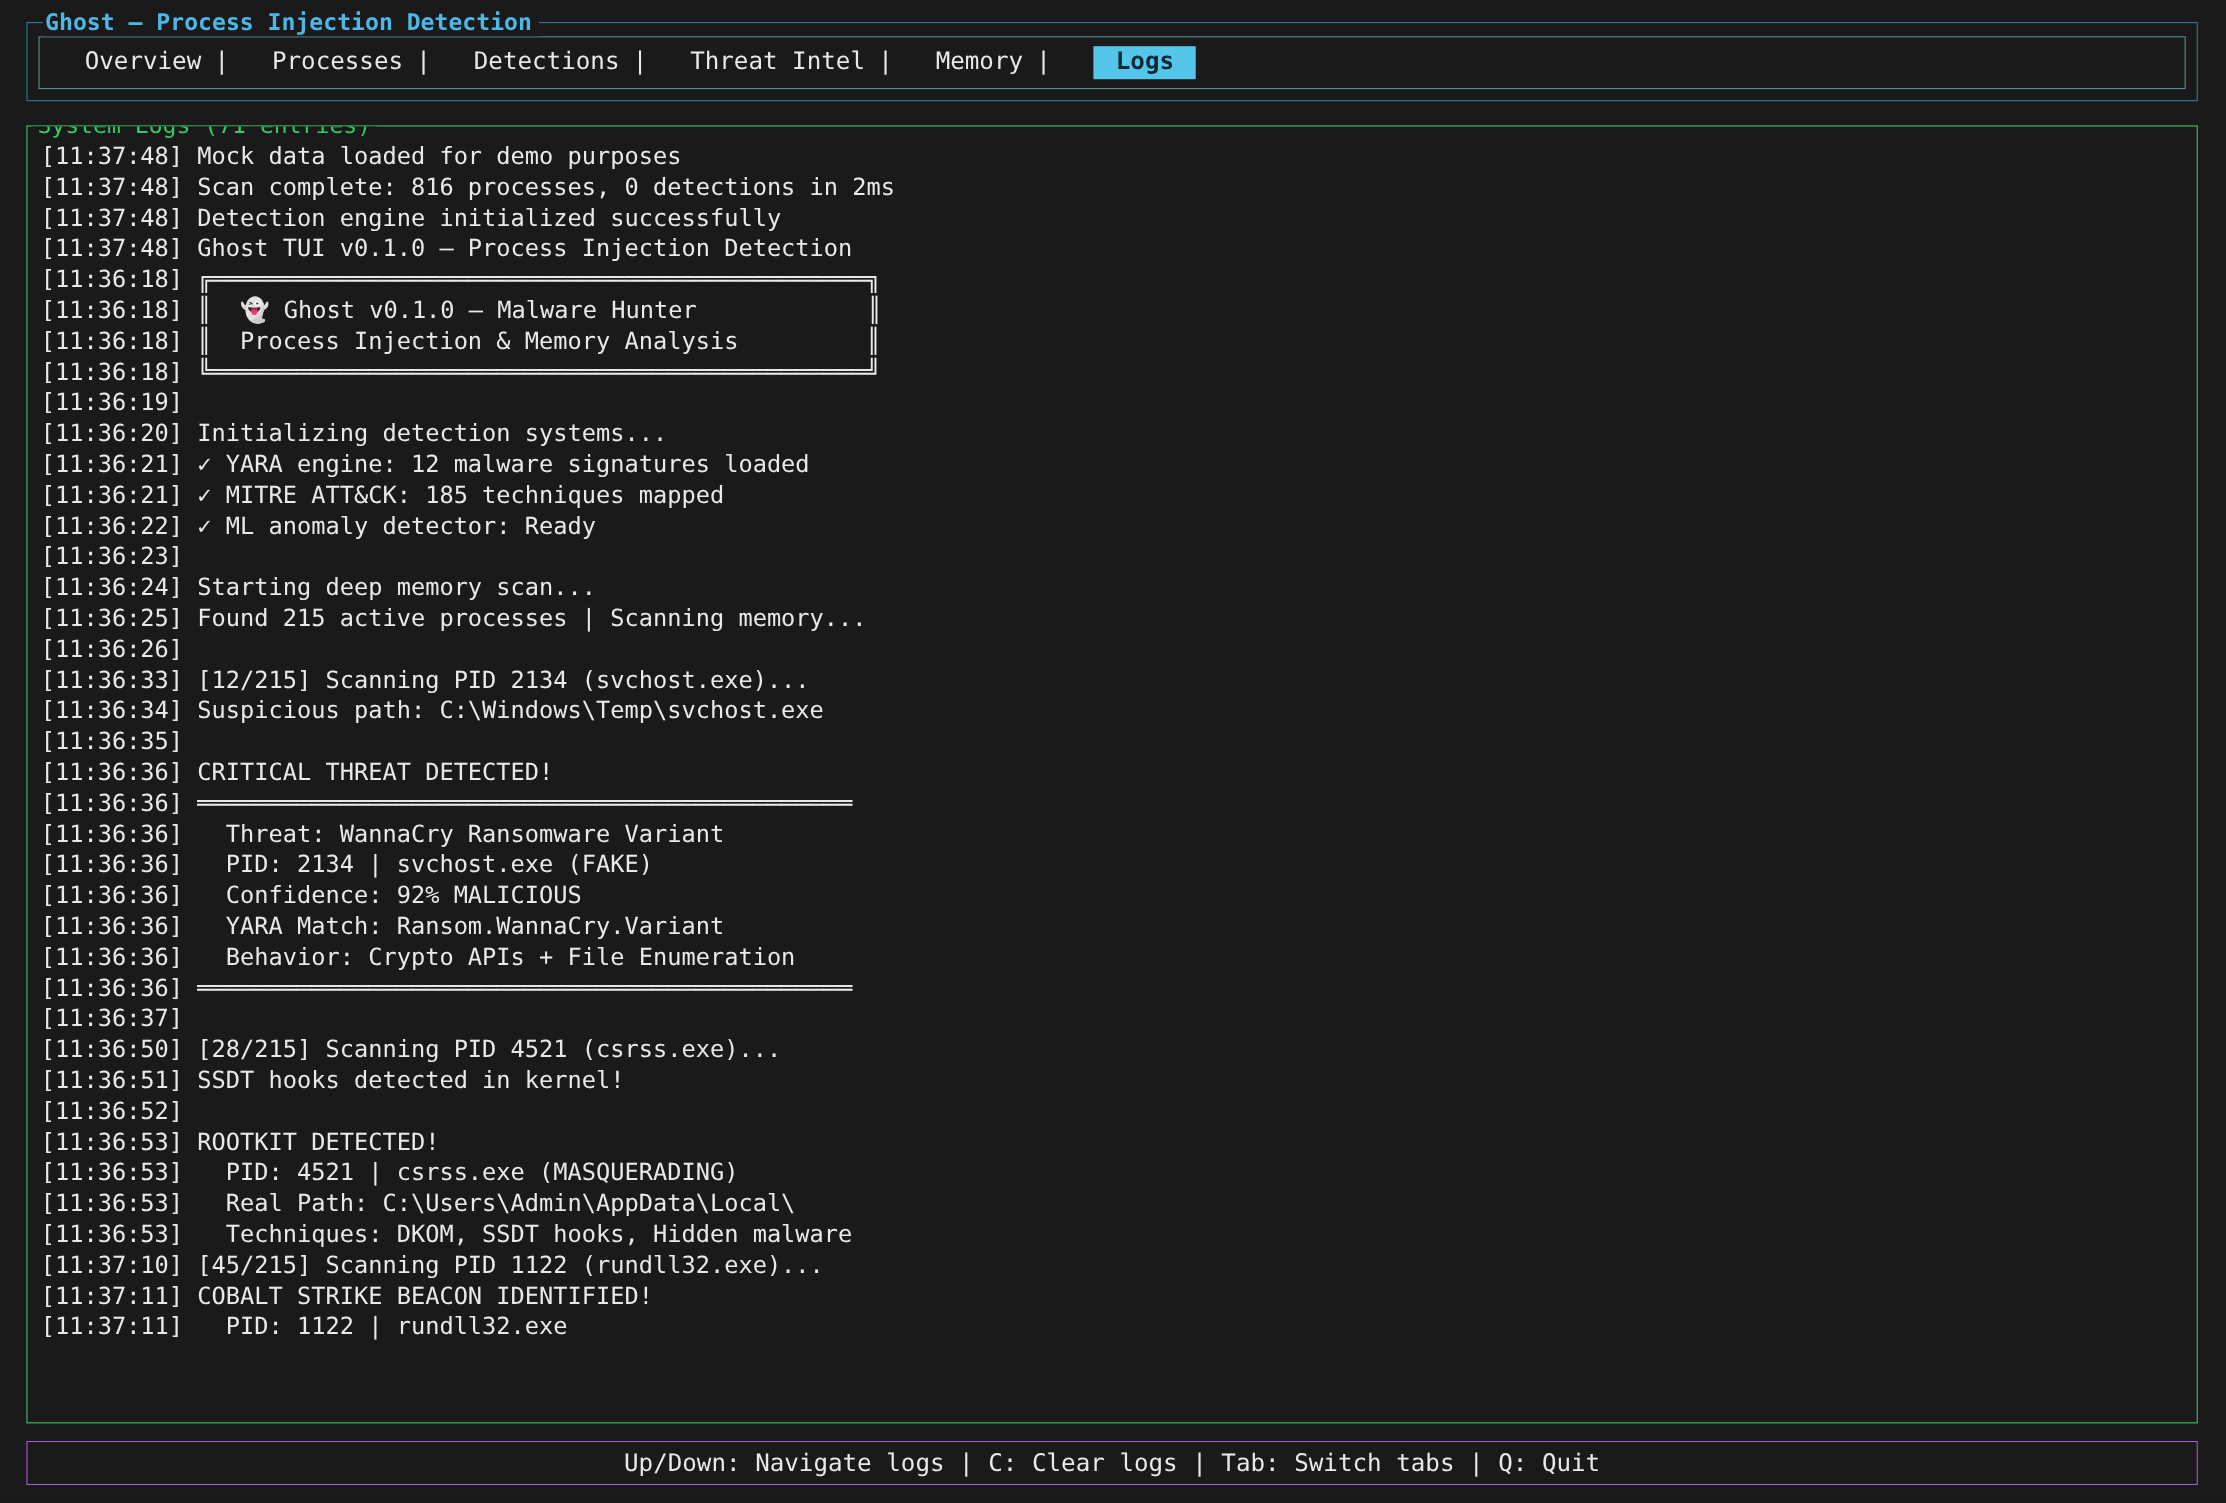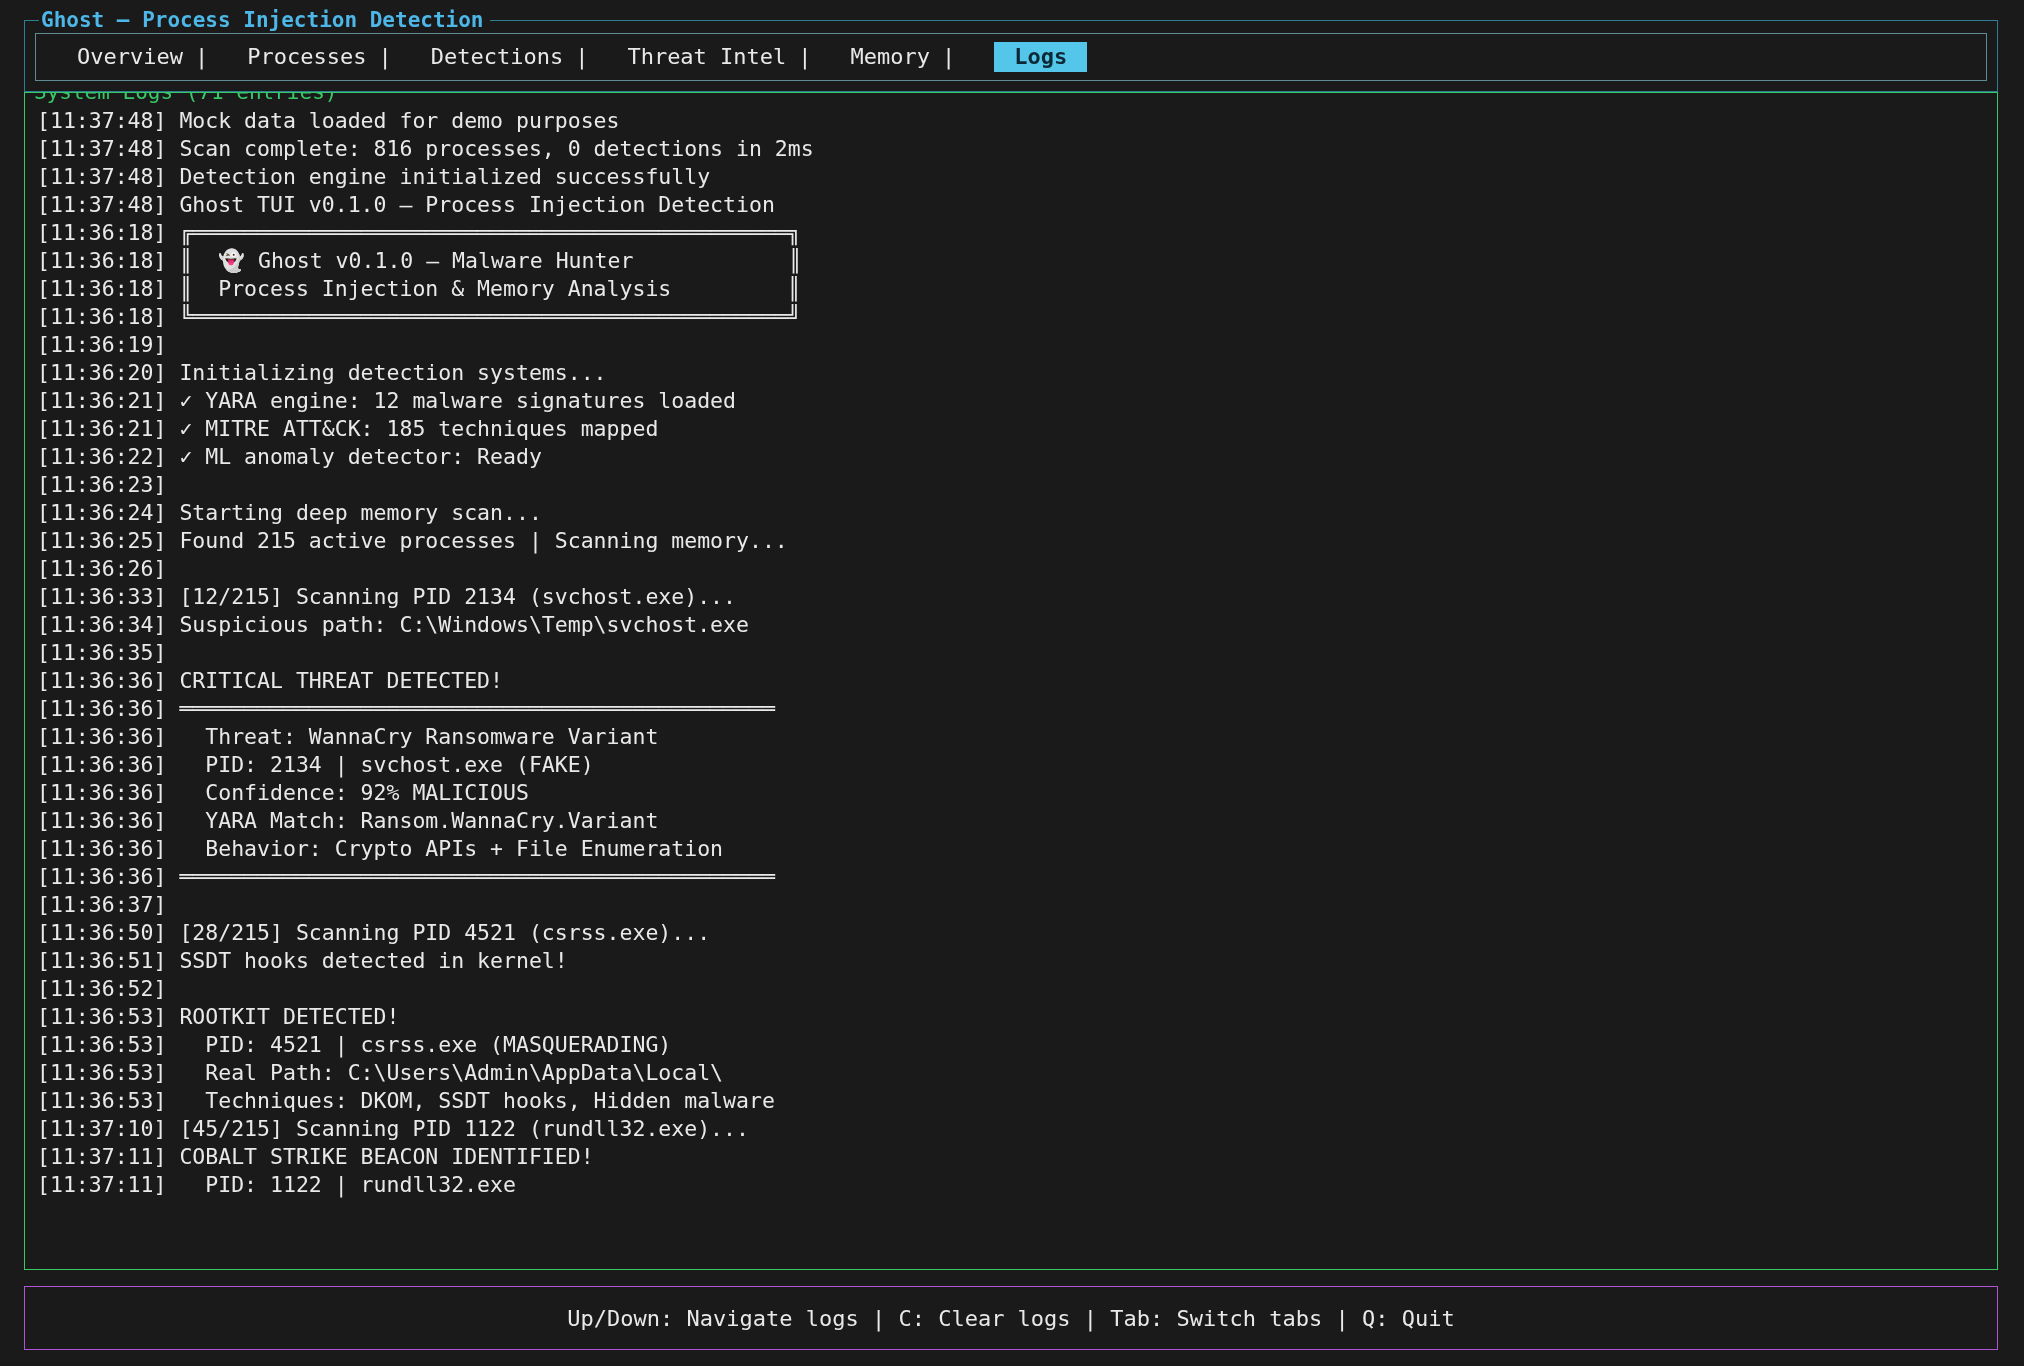--- a/index.html
+++ b/index.html
@@ -54,20 +54,21 @@
     background:var(--tab-active-bg);
     color:var(--tab-active-fg);
     font-weight:bold;
     padding:0 20px;
   }
   .tab-sep{color:var(--foreground);padding:0 12px;}
   
   .logs-panel{
     flex:1 1 auto;min-height:0;
     border:1px solid var(--green-accent);
+    margin-top:22px;
     position:relative;
     padding:14px 8px 8px 12px;
     overflow:hidden;
   }
   .logs-title{
     position:absolute;top:-14px;left:4px;
     background:var(--background);
     padding:0 5px;
     color:var(--green-accent);
     font-size:21px;
@@ -80,21 +81,21 @@
     line-height:28px;
     white-space:pre;
   }
   .ts{color:var(--foreground);}
   .msg{color:var(--foreground);}
   
   .help-bar{
     flex:none;
     border:1px solid var(--purple-accent);
     margin-top:16px;
-    height:64px;
+    height:40px;
     display:flex;align-items:center;justify-content:center;
     font-size:22px;
     white-space:pre;
   }
 </style>
 </head>
 <body>
 
 <div class="header-block">
   <span class="header-title">Ghost — Process Injection Detection</span>

